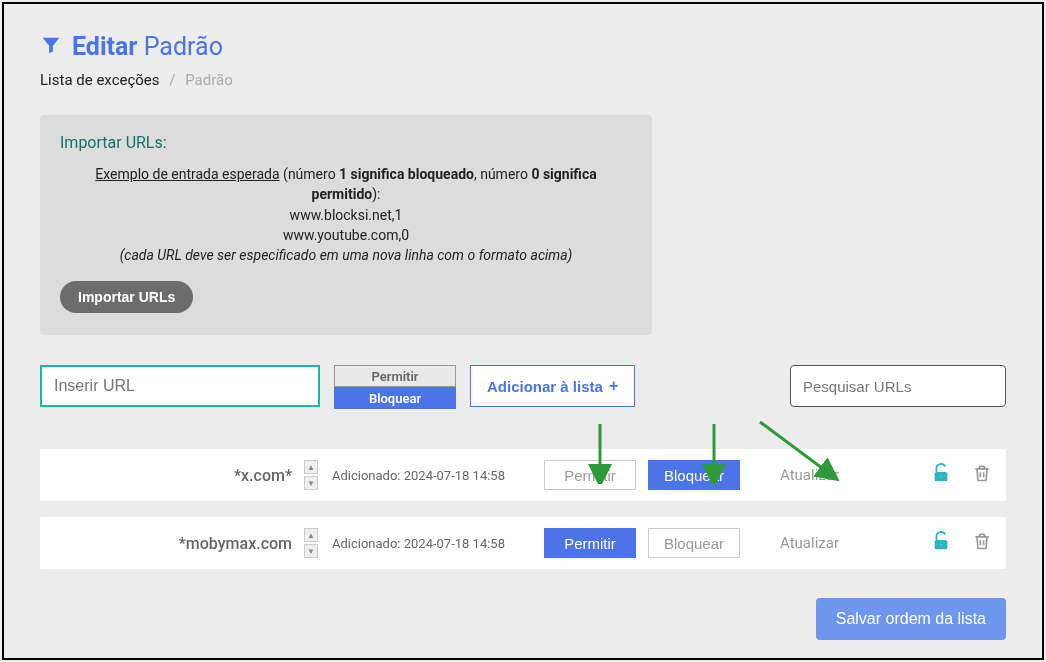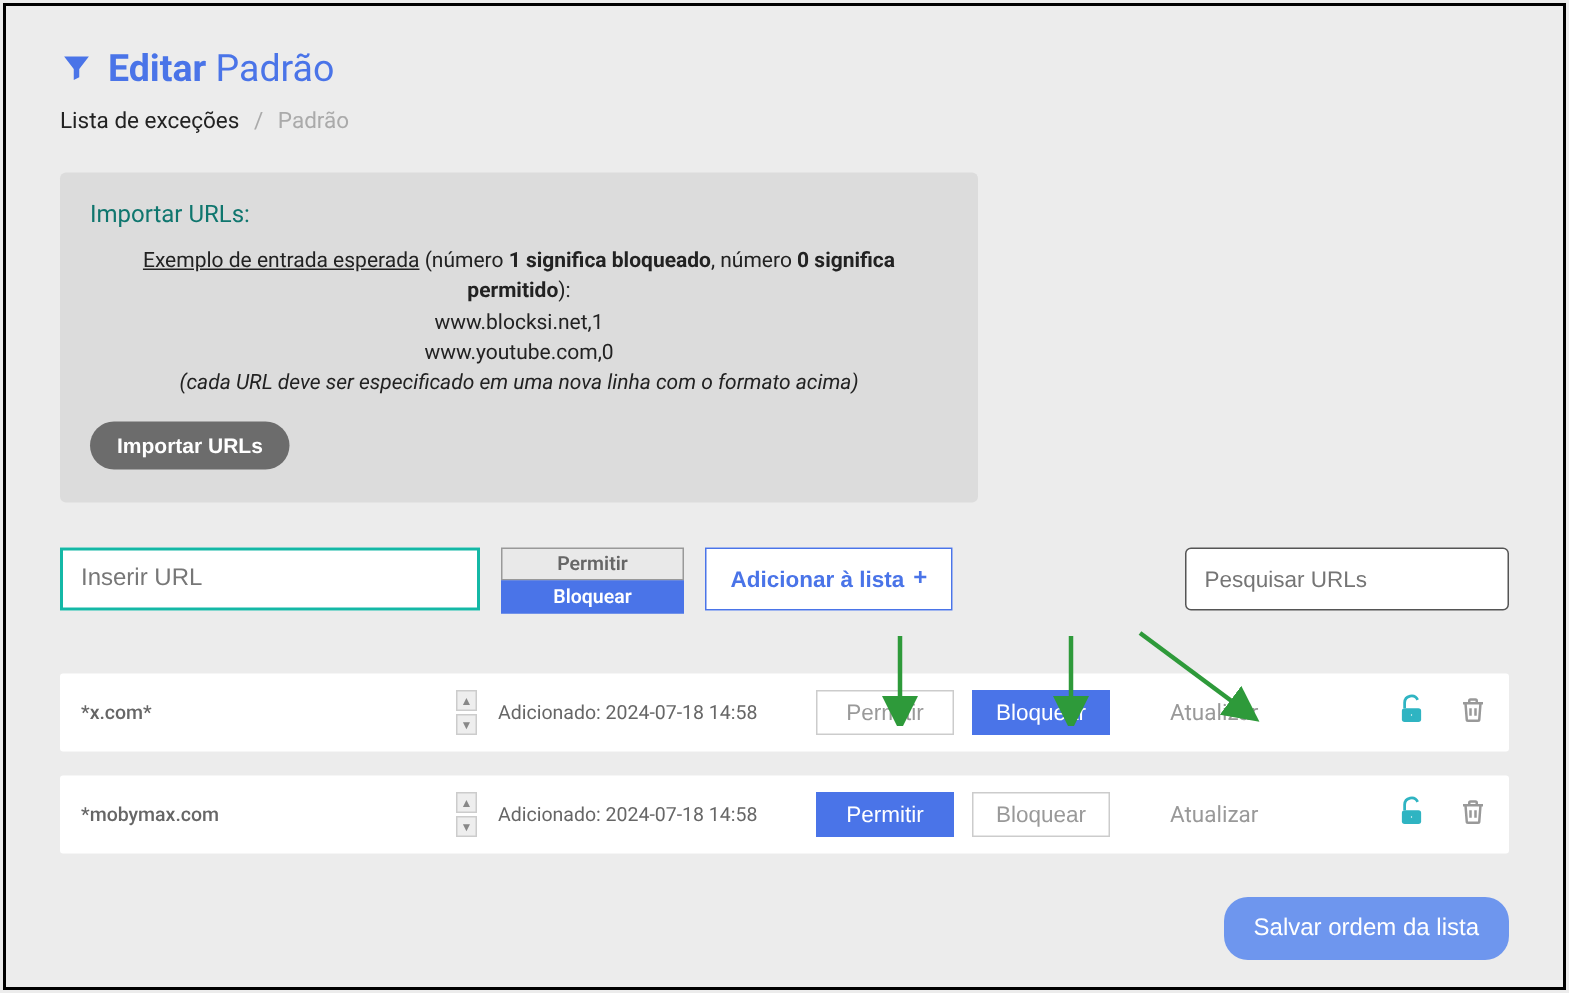--- a/index.html
+++ b/index.html
@@ -24,31 +24,31 @@
 .url-input::placeholder { color: #777; }
 .toggle-col { display: flex; flex-direction: column; width: 122px; }
 .toggle-btn { height: 22px; border: 1px solid #999; font-size: 13px; font-weight: 600; cursor: pointer; display: flex; align-items: center; justify-content: center; }
 .toggle-permit { background: #e9e9e9; color: #666; }
 .toggle-block { background: #4a74e8; color: #fff; border-color: #4a74e8; }
 .add-btn { height: 42px; padding: 0 16px; border: 1px solid #4a74e8; background: #ffffff; color: #4a74e8; font-weight: 700; font-size: 15px; cursor: pointer; display: flex; align-items: center; gap: 6px; }
 .plus-icon { font-weight: 900; font-size: 16px; }
 .search-input { width: 216px; height: 42px; border: 1px solid #555; border-radius: 4px; padding: 0 12px; font-size: 15px; position: absolute; right: 0; background: #fff; }
 .rows-wrap { display: flex; flex-direction: column; gap: 16px; margin-bottom: 22px; }
 .row { background: #fff; border-radius: 2px; height: 52px; display: flex; align-items: center; padding: 0 14px; gap: 12px; }
-.row-url { width: 238px; font-size: 13px; color: #666; font-weight: 500; }
+.row-url { width: 238px; font-size: 16px; color: #666; font-weight: 500; text-align: right; }
 .stepper { width: 16px; display: flex; flex-direction: column; gap: 2px; }
 .stepper-btn { width: 14px; height: 14px; background: #eee; border: 1px solid #ccc; font-size: 8px; color: #888; display: flex; align-items: center; justify-content: center; cursor: pointer; }
 .row-added { width: 200px; font-size: 13px; color: #666; }
 .row-btn { height: 30px; width: 92px; font-size: 15px; border: 1px solid #ccc; background: #fff; color: #999; cursor: pointer; display: flex; align-items: center; justify-content: center; }
 .row-btn.active { background: #4a74e8; color: #fff; border-color: #4a74e8; }
 .row-update { margin-left: 28px; color: #999; font-size: 15px; cursor: pointer; width: 70px; }
 .row-icons { margin-left: auto; display: flex; gap: 20px; align-items: center; }
 .lock-icon { color: #2fb4c2; cursor: pointer; }
 .trash-icon { color: #999; cursor: pointer; }
-.save-btn { position: absolute; right: 36px; bottom: 18px; background: #6e96ee; color: #fff; border: none; border-radius: 16px; padding: 12px 20px; font-size: 16px; cursor: pointer; }
+.save-btn { position: absolute; right: 36px; bottom: 18px; background: #6e96ee; color: #fff; border: none; border-radius: 4px; padding: 12px 20px; font-size: 16px; cursor: pointer; }
 .arrow { position: absolute; pointer-events: none; }
 </style>
 </head>
 <body>
 
 <div class="frame">
 
   <div class="header-row">
     <span class="filter-icon">
       <svg width="22" height="22" viewBox="0 0 24 24" fill="currentColor">

